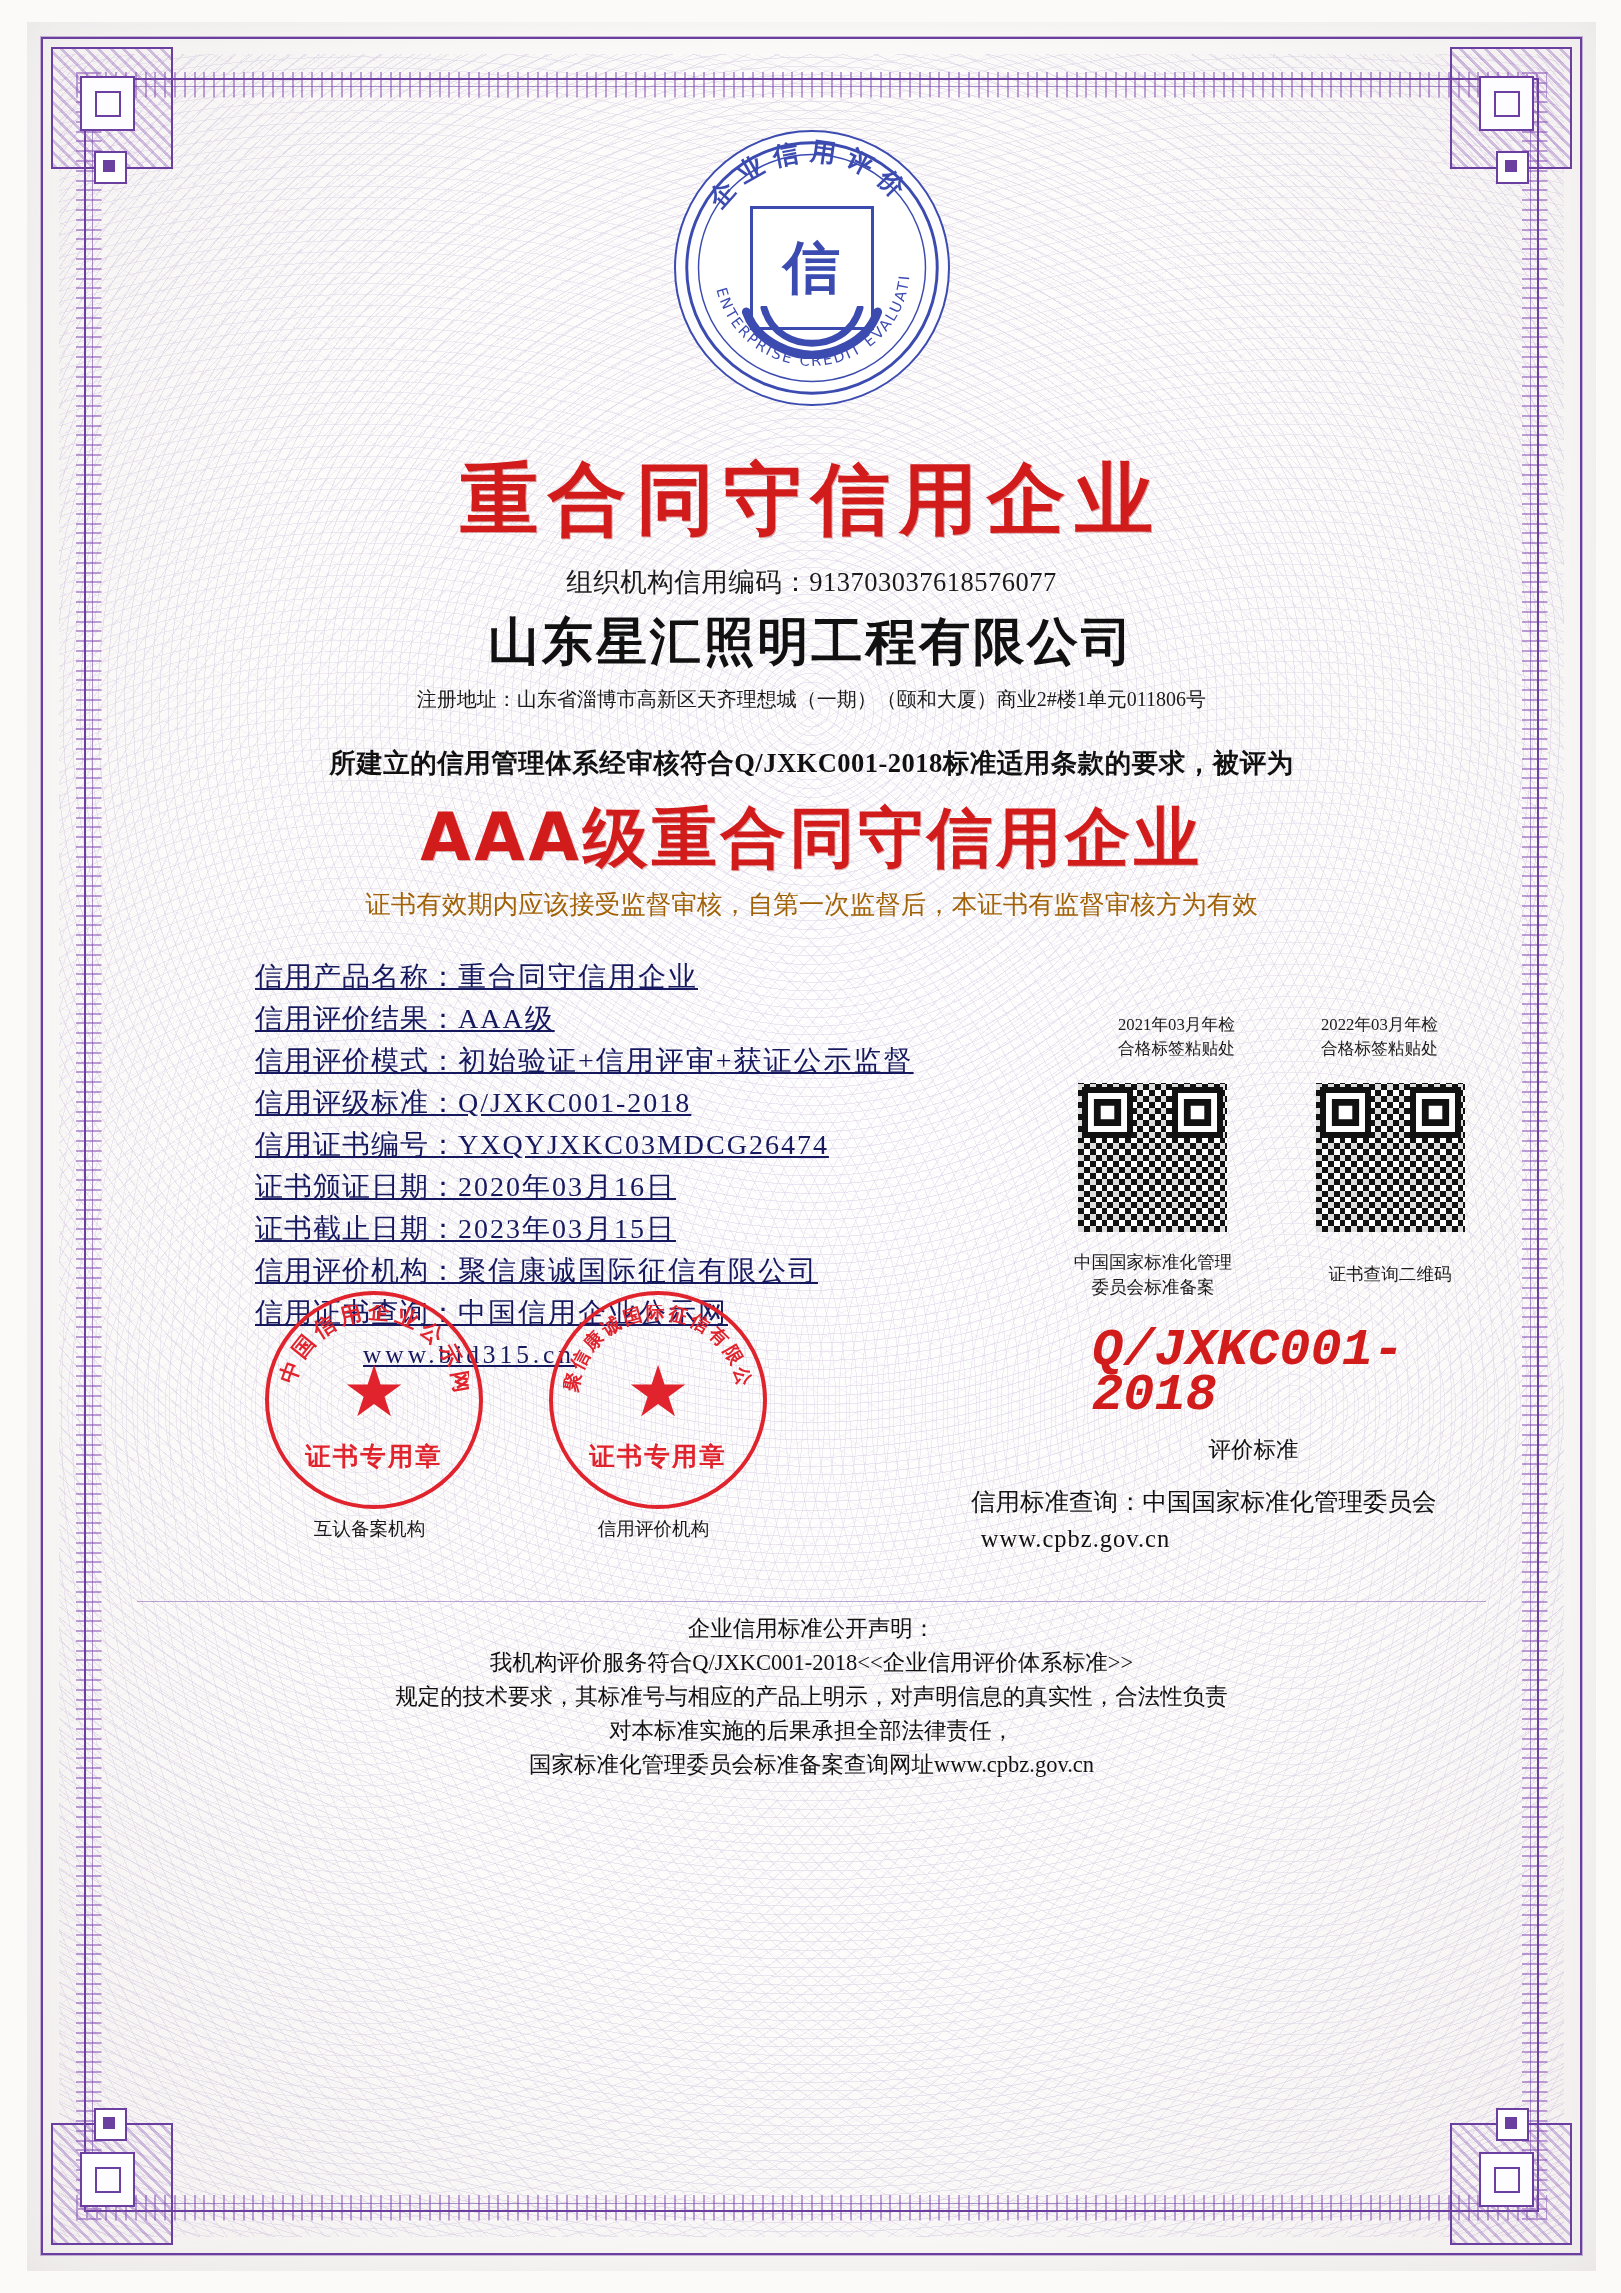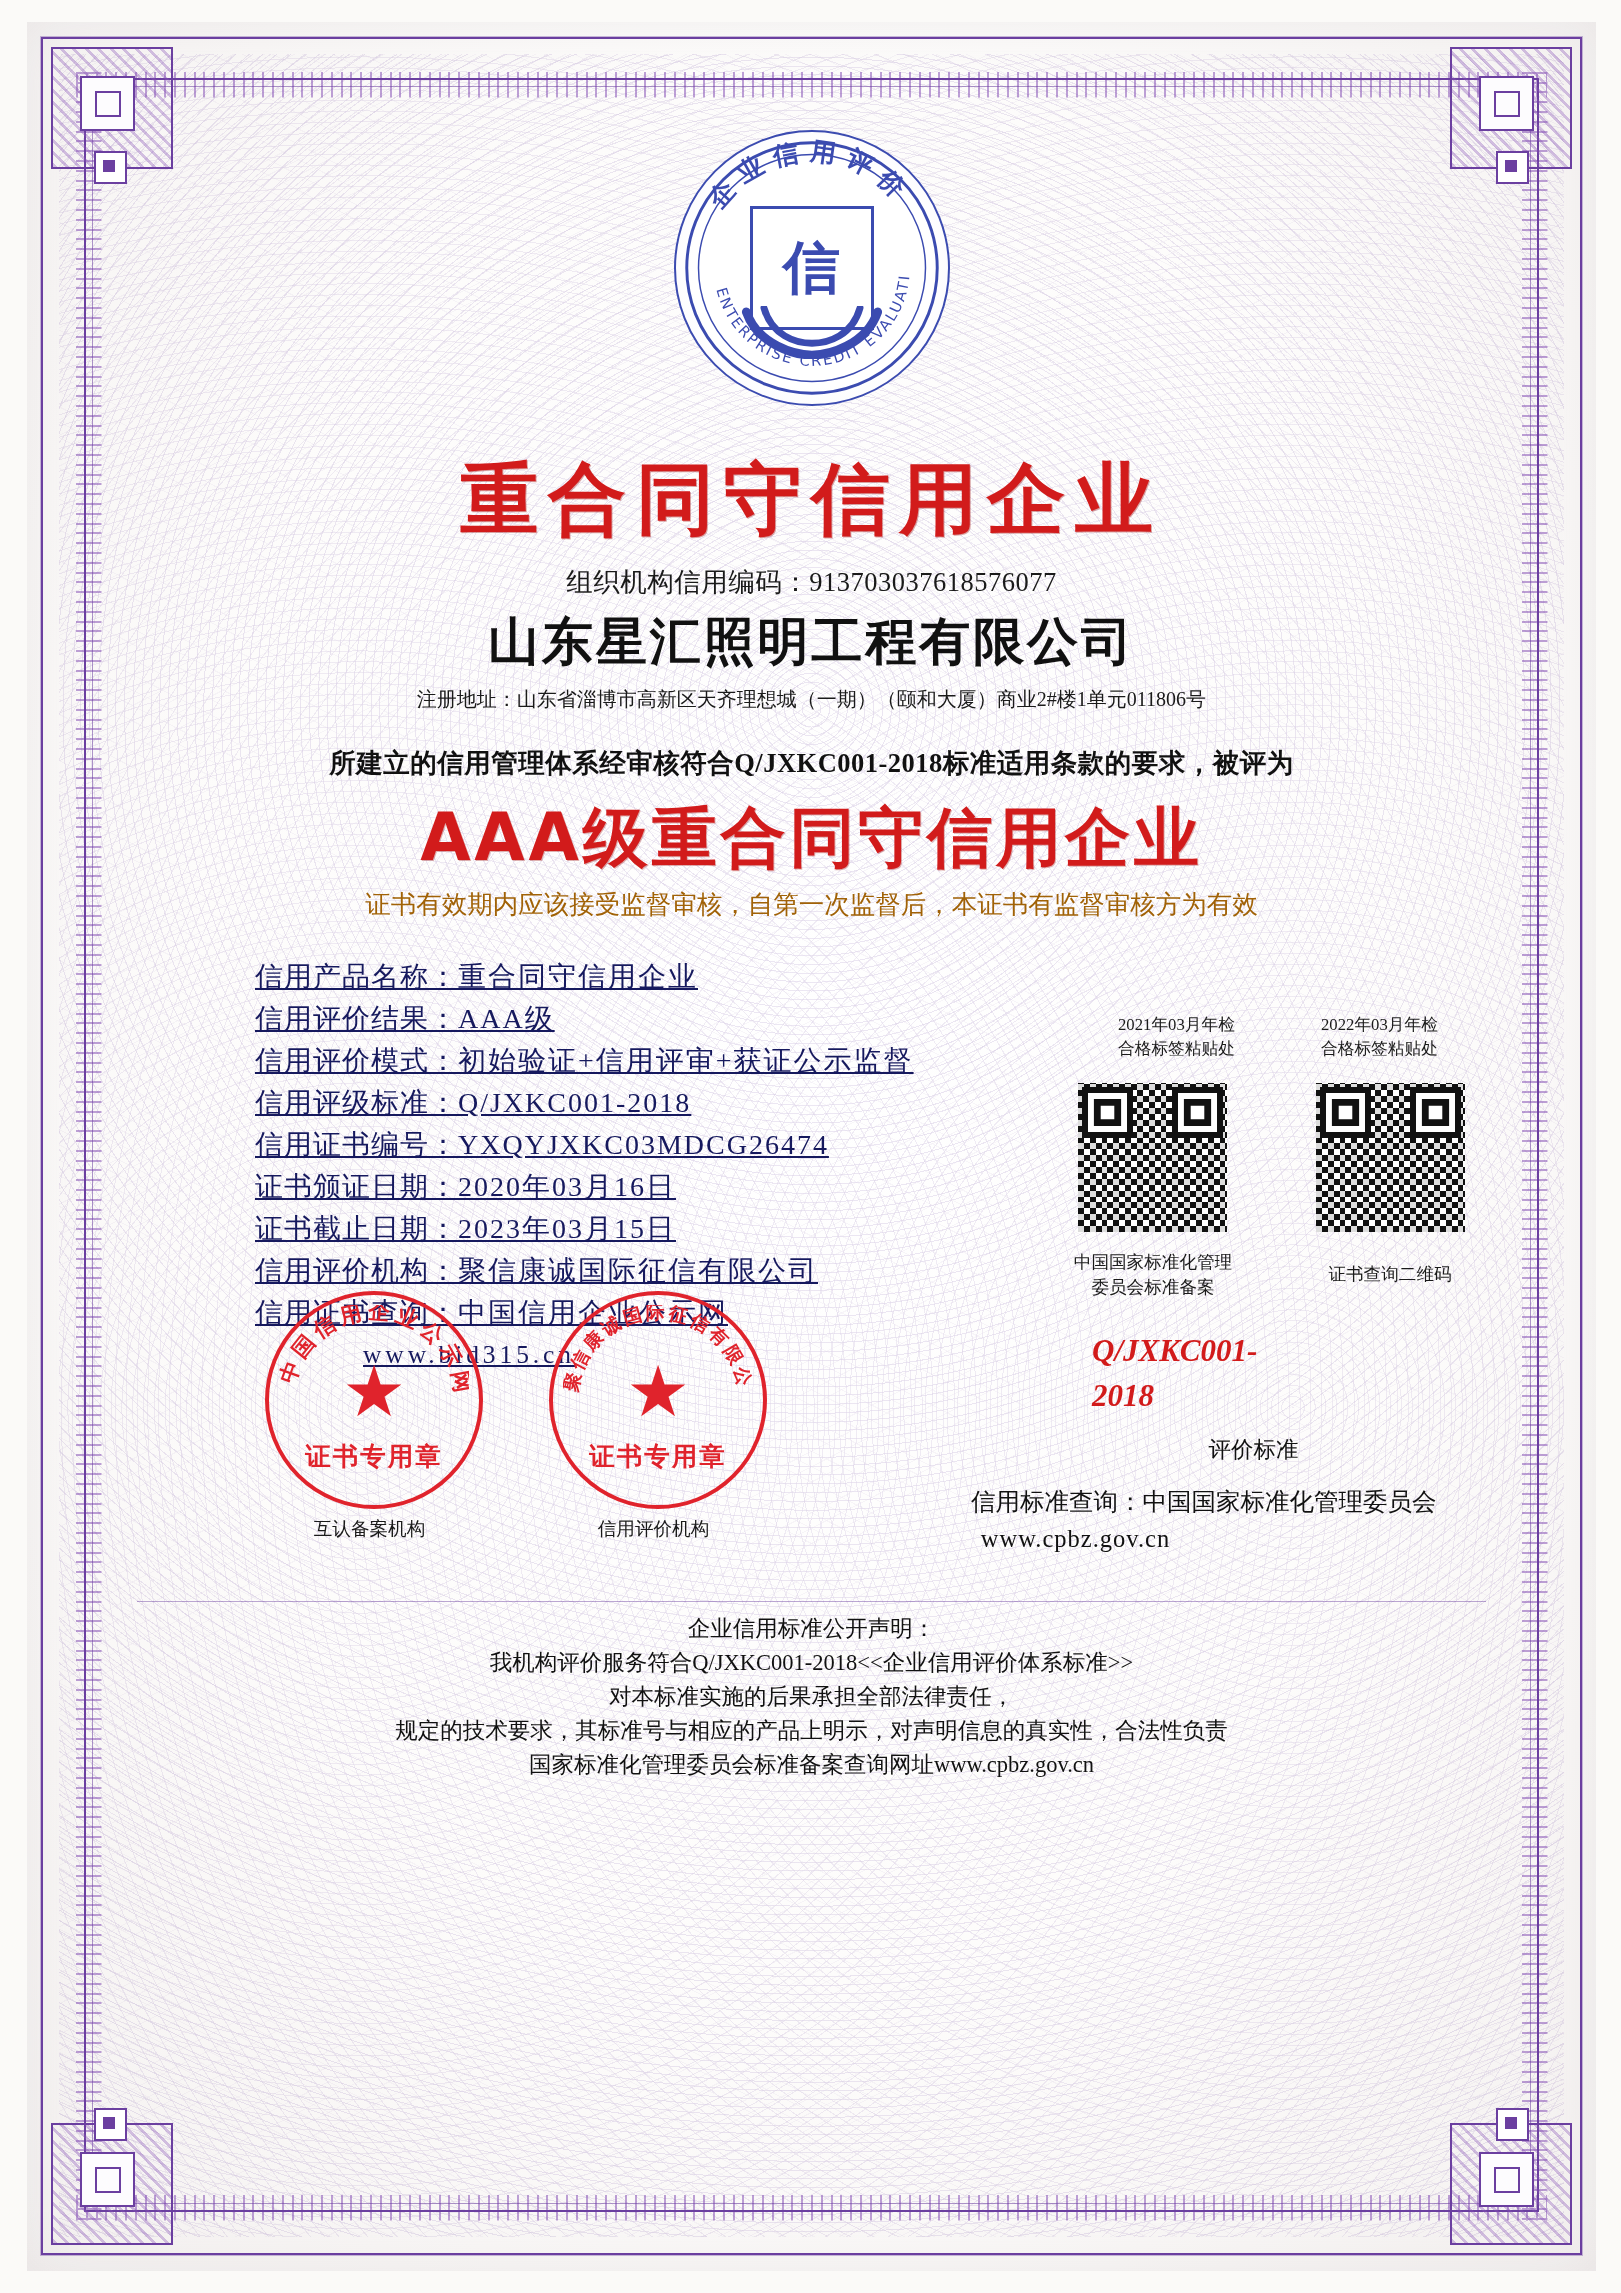--- a/index.html
+++ b/index.html
@@ -333,24 +333,24 @@
     text-align: center;
   }
   .seal-cap.one { left: 144px; top: 1413px; }
   .seal-cap.two { left: 428px; top: 1413px; }
 
   
   .std-code {
     position: absolute;
     left: 984px; top: 1225px;
     width: 323px;
-    font-family: Liberation Serif, serif;
+    font-family: Liberation Mono, monospace;
     font-style: italic;
     font-weight: bold;
-    font-size: 31px;
+    font-size: 52px;
     line-height: 45px;
     color: #d21b1b;
   }
   .std-label {
     position: absolute;
     left: 984px; top: 1331px;
     width: 323px;
     text-align: center;
     font-size: 22.5px;
     color: #111;
@@ -511,20 +511,20 @@
     <div class="std-label">评价标准</div>
     <div class="std-query">
       <div>信用标准查询：中国国家标准化管理委员会</div>
       <div class="u">www.cpbz.gov.cn</div>
     </div>
 
     <div class="divider"></div>
     <div class="footer">
       <div>企业信用标准公开声明：</div>
       <div>我机构评价服务符合Q/JXKC001-2018&lt;&lt;企业信用评价体系标准&gt;&gt;</div>
+      <div>规定的技术要求，其标准号与相应的产品上明示，对声明信息的真实性，合法性负责</div>
       <div>对本标准实施的后果承担全部法律责任，</div>
-      <div>规定的技术要求，其标准号与相应的产品上明示，对声明信息的真实性，合法性负责</div>
       <div>国家标准化管理委员会标准备案查询网址www.cpbz.gov.cn</div>
     </div>
 
   </div>
 </div>
 
 
 </body></html>

